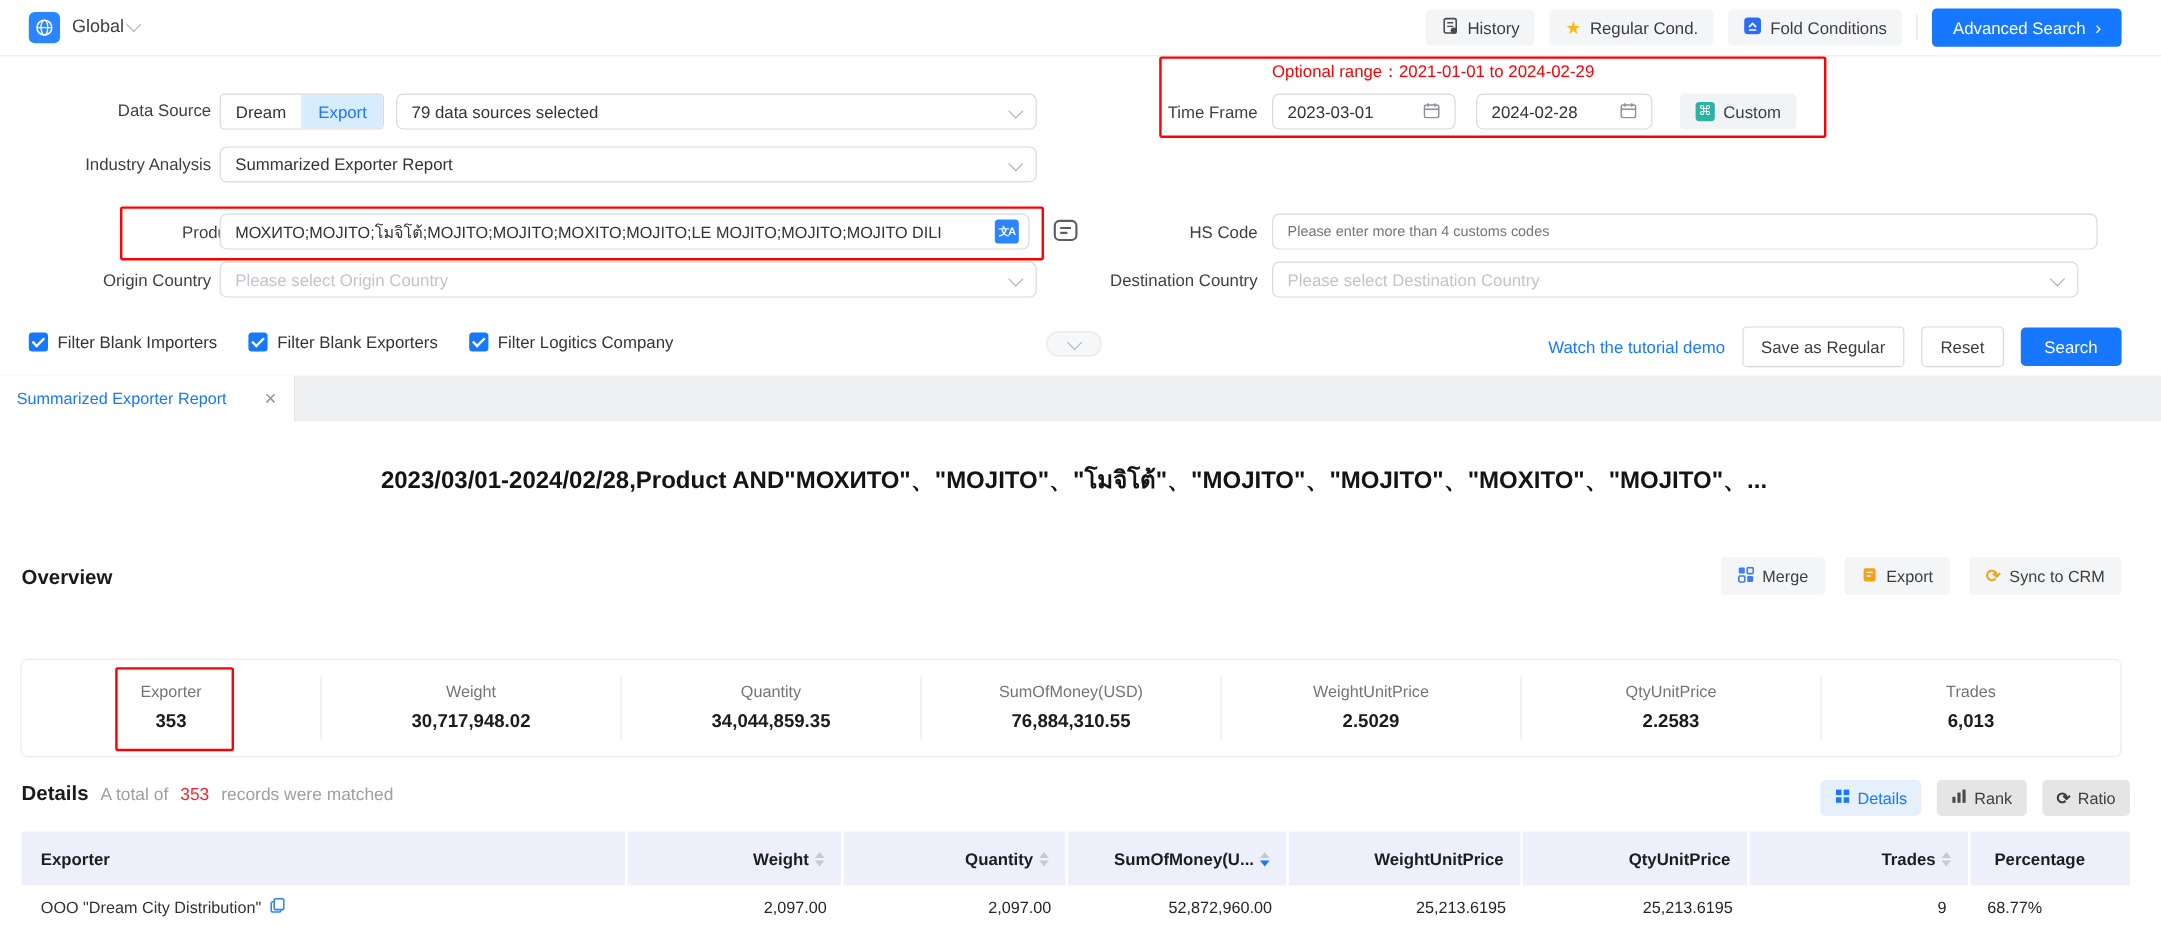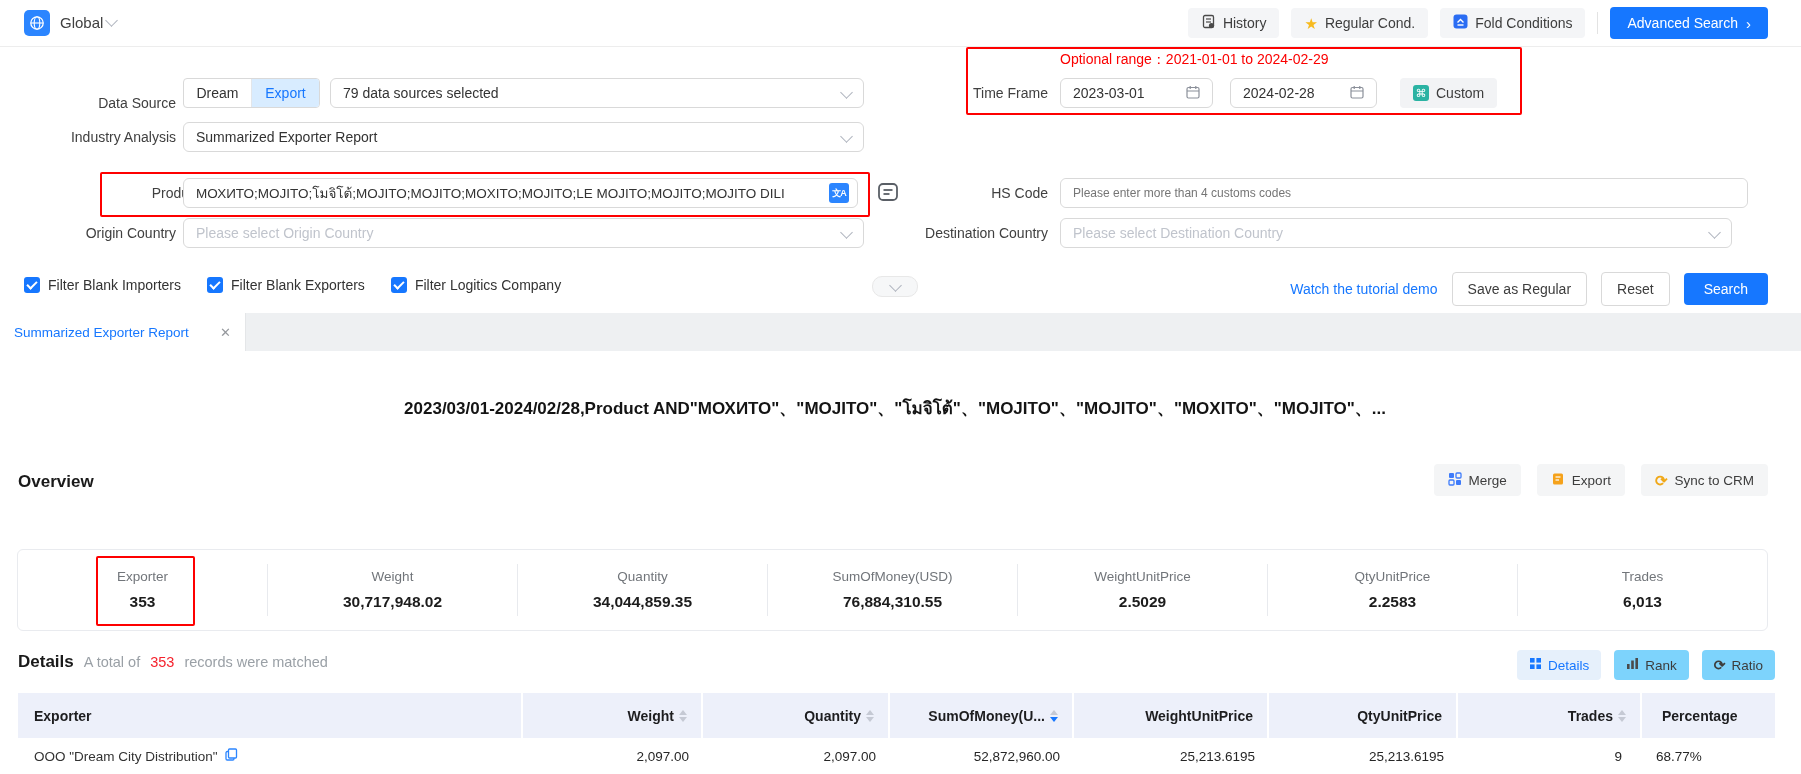--- a/index.html
+++ b/index.html
@@ -48,37 +48,37 @@
     border-radius:4px;background:#fff;font-size:14px;color:#3d3d3d;cursor:pointer;}
   .btn-search{height:32px;display:inline-flex;align-items:center;padding:0 20px;border-radius:4px;background:#1677ff;
     font-size:14px;color:#fff;cursor:pointer;}
   
   .tabband{position:absolute;left:0;top:313px;width:100%;height:38px;background:#eef0f2;}
   .tab{position:absolute;left:0;top:313px;width:246px;height:38px;background:#fff;display:flex;align-items:center;
     padding:0 14px;box-sizing:border-box;border-right:1px solid #e4e6e8;cursor:pointer;}
   .tab .t{font-size:13.5px;color:#1677ff;flex:1;}
   .tab .x{color:#95989d;font-size:13px;cursor:pointer;}
   
-  .summary{position:absolute;left:0;top:384px;width:1790px;text-align:center;font-size:17px;font-weight:bold;color:#141414;margin-top:10px;}
+  .summary{position:absolute;left:0;top:384px;width:1790px;text-align:center;font-size:20px;font-weight:bold;color:#141414;}
   .ov-title{position:absolute;left:18px;top:466px;font-size:17px;font-weight:bold;color:#1a1a1a;line-height:32px;}
   .ov-btns{position:absolute;right:33px;top:464px;display:flex;gap:16px;}
   .abtn{height:32px;display:inline-flex;align-items:center;gap:7px;padding:0 14px;background:#f4f5f6;border-radius:4px;
     font-size:13.5px;color:#3d3d3d;cursor:pointer;}
   .card{position:absolute;left:17px;top:549px;width:1751px;height:82px;box-sizing:border-box;border:1px solid #e9ebef;
     border-radius:6px;display:flex;align-items:stretch;background:#fff;}
   .stat{flex:1;display:flex;flex-direction:column;align-items:center;justify-content:center;gap:9px;}
   .stat .lb{font-size:13.5px;color:#71757a;}
   .stat .vl{font-size:15.5px;font-weight:bold;color:#1c1c1c;}
   .vline{width:1px;background:#e8eaee;height:52px;align-self:center;}
   .dt-line{position:absolute;left:18px;top:652px;display:flex;align-items:baseline;gap:10px;}
   .dt-line .h{font-size:17px;font-weight:bold;color:#1a1a1a;}
   .dt-line .m{font-size:14.5px;color:#9aa0a6;}
   .dt-line .r{font-size:14.5px;color:#f5222d;}
   .views{position:absolute;right:26px;top:650px;display:flex;gap:13px;}
-  .vbtn{height:30px;display:inline-flex;align-items:center;gap:6px;padding:0 12px;border-radius:4px;background:#7dd3fc;
+  .vbtn{height:30px;display:inline-flex;align-items:center;gap:6px;padding:0 12px;border-radius:4px;background:#e5e5e5;
     font-size:13.5px;color:#3d3d3d;cursor:pointer;}
   .vbtn.active{background:#e6f0fb;color:#1677ff;}
   
   .table{position:absolute;left:18px;top:693px;width:1757px;}
   .thead{display:flex;background:#edf0fa;height:45px;}
   .th{display:flex;align-items:center;font-size:14px;font-weight:bold;color:#1d1d1f;box-sizing:border-box;
     border-right:2px solid #fff;}
   .th:last-child{border-right:none;}
   .trow{display:flex;height:36px;border-bottom:1px solid #edf0f3;background:#fff;}
   .td{display:flex;align-items:center;font-size:13.5px;color:#262626;box-sizing:border-box;}
@@ -132,21 +132,21 @@
         <span>Fold Conditions</span>
       </div>
       <div class="vdiv"></div>
       <div class="btn-primary">
         <span>Advanced Search</span>
         <span class="glyph" style="font-size:15px;">›</span>
       </div>
     </div>
   </div>
 
-  <div class="flabel" style="top:88px;">Data Source</div>
+  <div class="flabel" style="top:77px;">Data Source</div>
   <div class="seg" style="left:183px;top:78px;">
     <div class="cell" style="border-right:1px solid #e3e6ea;">Dream</div>
     <div class="cell on">Export</div>
   </div>
   <div class="field" style="left:330px;top:78px;width:534px;">
     <span>79 data sources selected</span>
     <div class="chev chev-end"></div>
   </div>
 
   <div class="rednote" style="left:1060px;top:51px;">Optional range：2021-01-01 to 2024-02-29</div>

